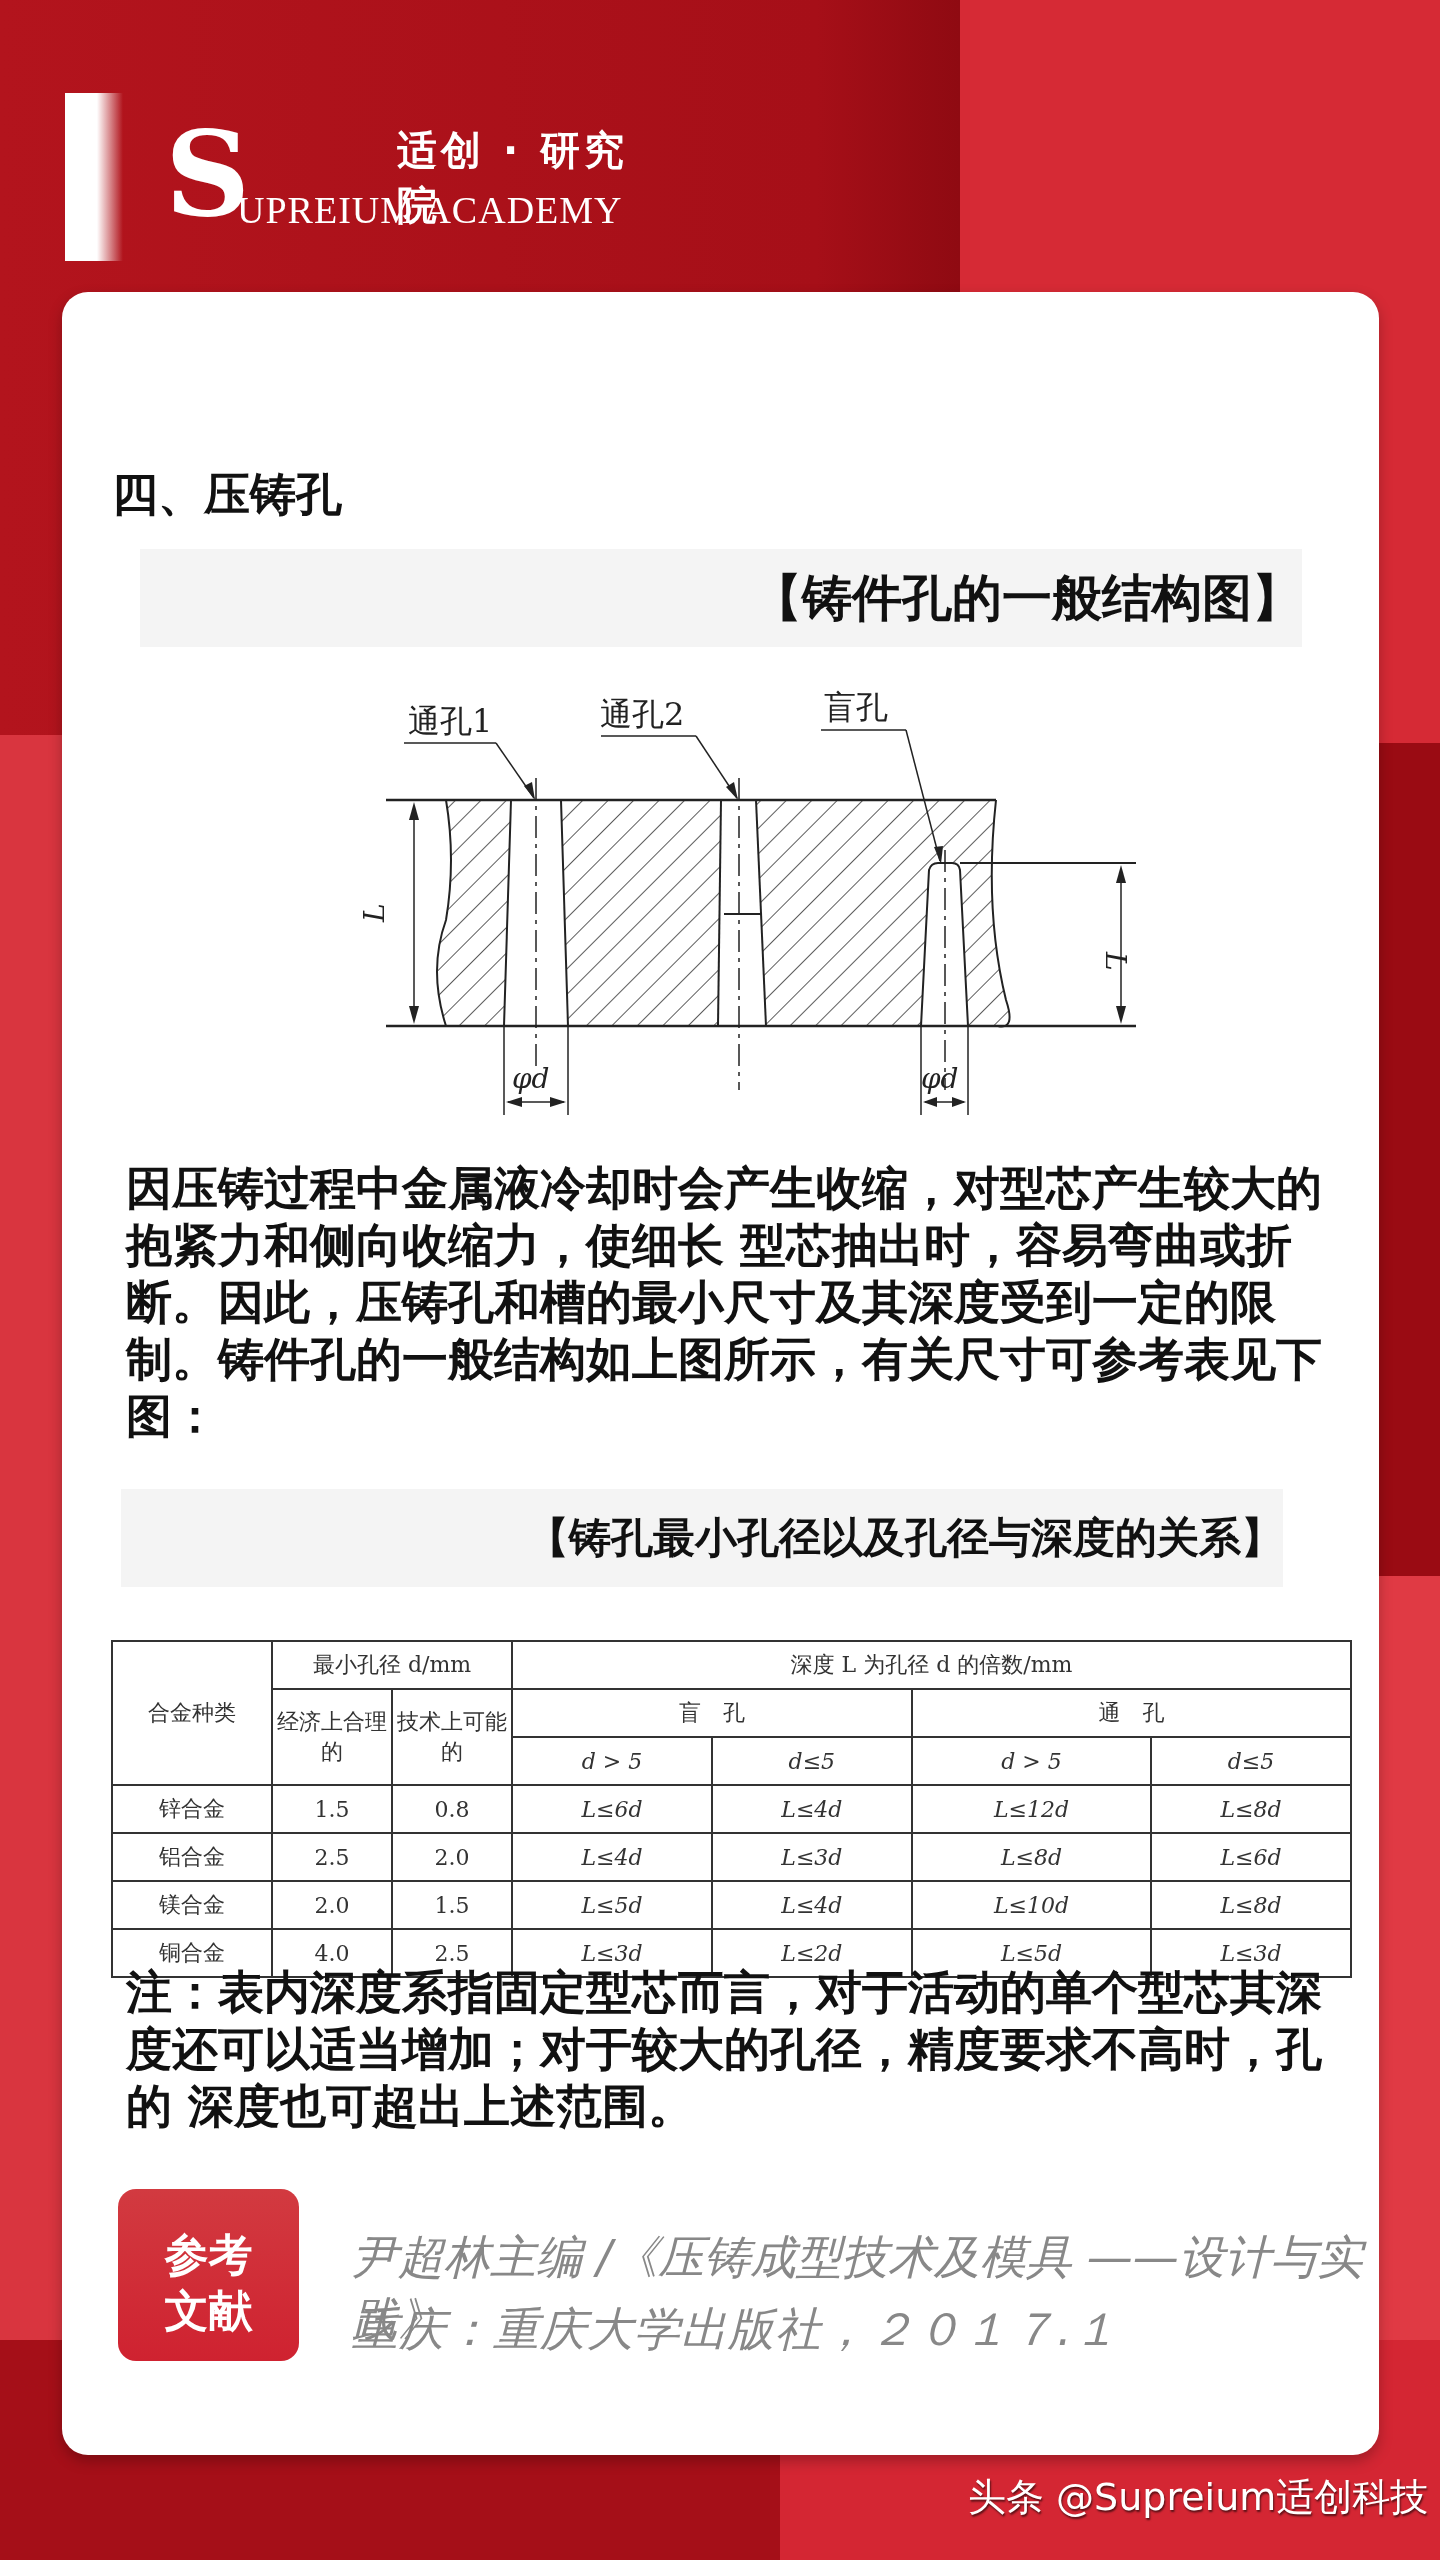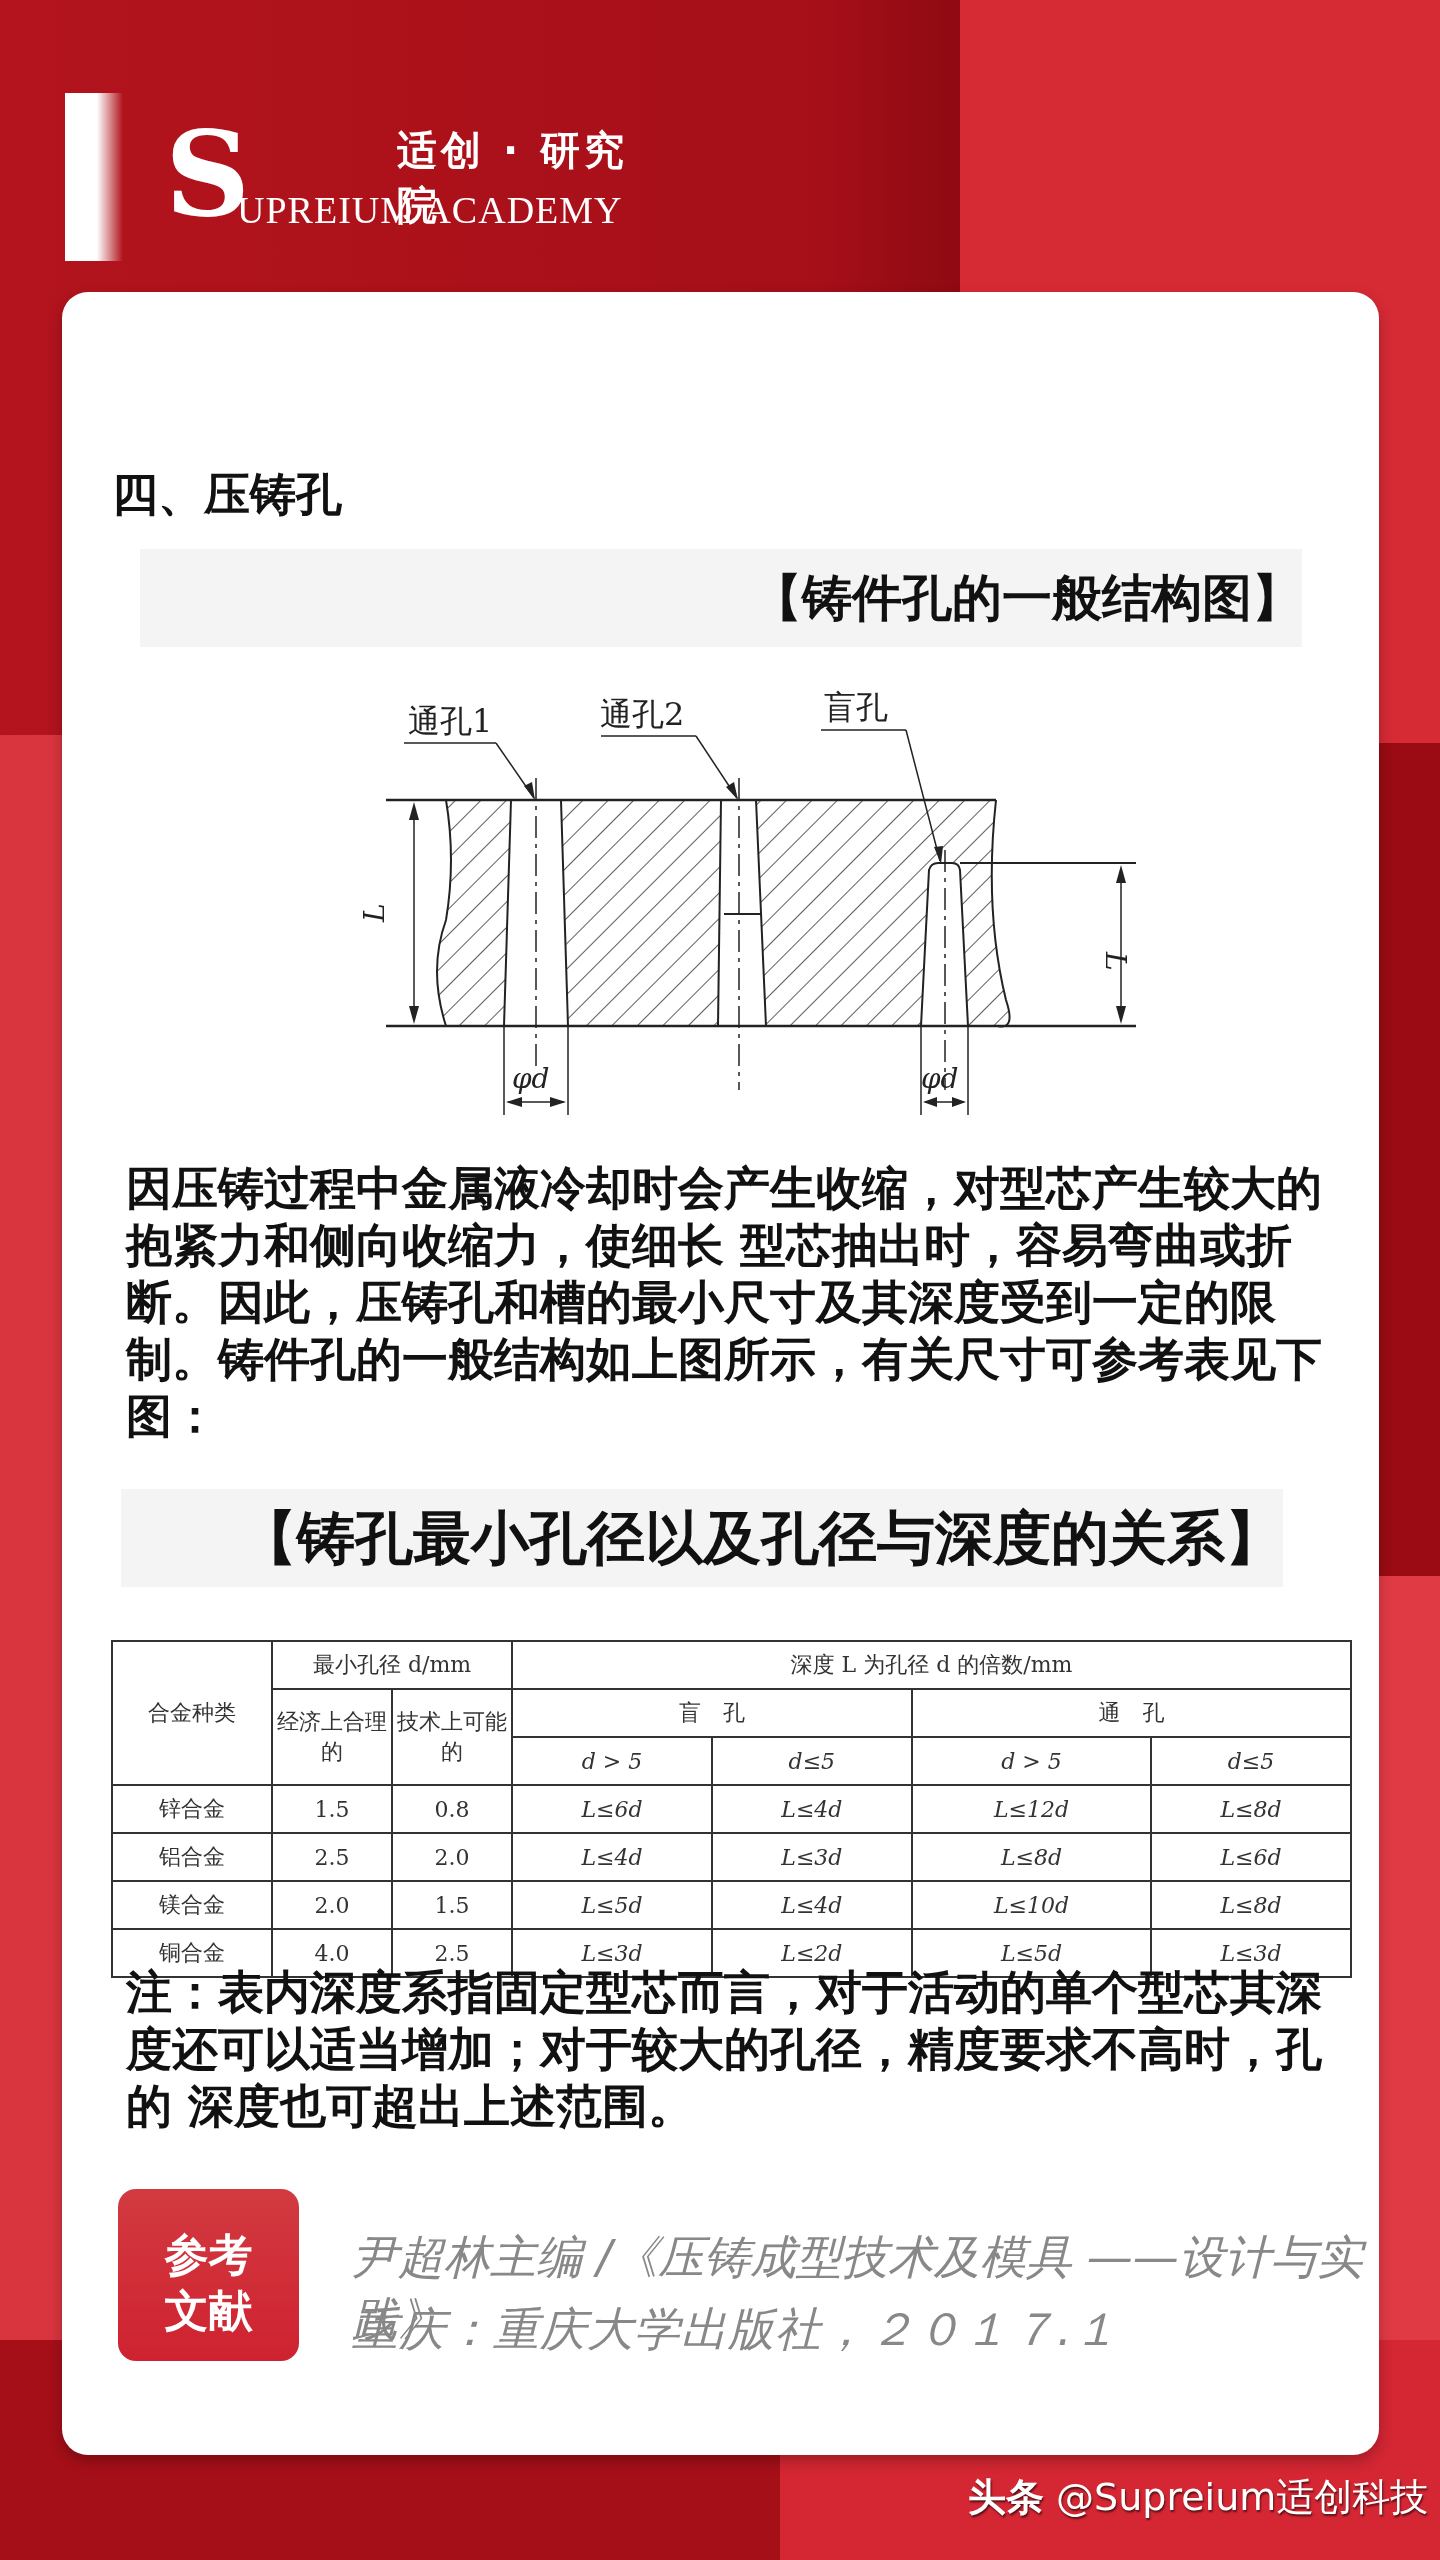--- a/index.html
+++ b/index.html
@@ -22,39 +22,39 @@
     background:linear-gradient(90deg,#ffffff 0%,#ffffff 55%,rgba(255,255,255,0) 100%); }
   .logo-s { position:absolute; left:100px; top:22px; color:#fff; font-family:"DejaVu Serif", serif; font-size:118px; line-height:118px; font-weight:bold; }
   .logo-cn { position:absolute; left:332px; top:30px; color:#fff; font-size:40px; font-weight:bold; letter-spacing:4px; }
   .logo-en { position:absolute; left:172px; top:95px; color:#fff; font-family:"Liberation Serif", serif; font-size:38px; font-weight:normal; letter-spacing:1px; }
 
   .card { position:absolute; left:62px; top:292px; width:1317px; height:2163px; background:#ffffff; border-radius:26px; box-shadow:0 6px 14px rgba(0,0,0,0.25); }
   .title { position:absolute; left:0; width:100%; top:48px; text-align:center; font-size:66px; font-weight:bold; color:#111; letter-spacing:2px; }
   .section { position:absolute; left:50px; top:172px; font-size:46px; font-weight:bold; color:#111; }
   .banner { position:absolute; background:#f4f4f4; text-align:right; font-weight:bold; color:#111; }
   .banner1 { left:78px; top:257px; width:1162px; height:98px; line-height:98px; font-size:50px; }
-  .banner2 { left:59px; top:1197px; width:1162px; height:98px; line-height:98px; font-size:58px; }
+  .banner2 { left:59px; top:1197px; width:1162px; height:98px; line-height:98px; font-size:42px; }
 
   .diagram { position:absolute; left:294px; top:378px; width:820px; height:455px; }
 
   .para { position:absolute; left:64px; top:868px; width:1230px; font-family:"DejaVu Serif", serif; font-size:46px; line-height:57px; color:#111; font-weight:bold; }
 
   .tbl { position:absolute; left:49px; top:1348px; width:1241px; border-collapse:collapse; font-family:"DejaVu Serif", serif; font-size:22px; color:#333; }
   .tbl td { border:2px solid #333; text-align:center; height:38px; padding:4px; }
   .tbl .it { font-style:italic; }
 
   .note { position:absolute; left:64px; top:1672px; width:1240px; font-family:"DejaVu Serif", serif; font-size:46px; line-height:57px; color:#111; font-weight:bold; }
 
   .ref-badge { position:absolute; left:56px; top:1897px; width:181px; height:172px; border-radius:18px; background:linear-gradient(180deg,#d23a40 0%,#cf2230 100%); color:#fff; font-size:44px; font-weight:bold; text-align:center; line-height:56px; padding-top:38px; box-sizing:border-box; }
   .ref-line { position:absolute; left:290px; font-size:46px; color:#888; font-style:italic; }
   .ref-l1 { top:1935px; }
   .ref-l2 { top:2007px; letter-spacing:1px; }
 
   .watermark { position:absolute; left:968px; top:2472px; color:#fff; font-size:38px; text-shadow:1px 2px 2px rgba(0,0,0,0.6); }
-  .watermark b { font-weight:bold;text-align:right; }
+  .watermark b { font-weight:normal;text-align:right; }
 </style>
 </head>
 <body>
 
 <div class="bg bg-top-left"></div>
 <div class="bg bg-top-right"></div>
 <div class="bg bg-left-mid"></div>
 <div class="bg bg-right-mid"></div>
 <div class="bg bg-right-low"></div>
 <div class="bg bg-bottom-left"></div>

